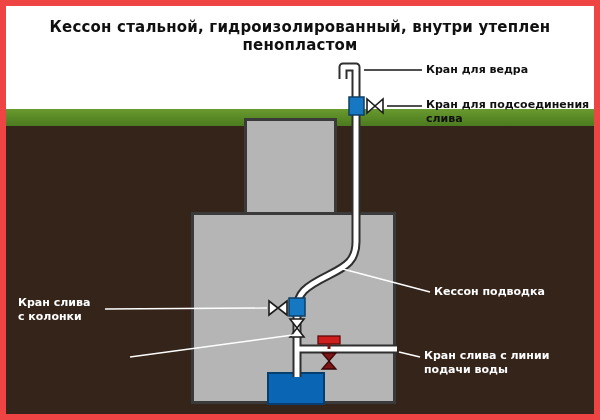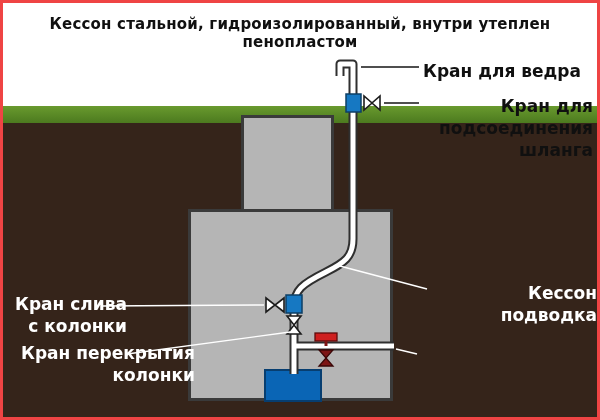--- a/index.html
+++ b/index.html
@@ -1,18 +1,18 @@
 <!DOCTYPE html>
 <html style="--sky: #ffffff; --grass: #4c7a1f; --grass-light: #699a2e; --soil: #35241a; --caisson: #b5b5b5; --caisson-border: #3a3a3a; --pipe-outline: #2f2f2f; --pipe-fill: #ffffff; --valve-blue: #1678c2; --pump-blue: #0a65b5; --valve-red: #cf1f1f; --valve-red-dark: #7d1515;"><head>
 <meta charset="utf-8">
 <style>
   html,body{margin:0;padding:0;background:#fff;}
   .scene{
     position:relative;width:600px;height:420px;overflow:hidden;
-    background:#fff;border:3px solid #ef4444;box-sizing:border-box;
+    background:#fff;border:6px solid #ef4444;box-sizing:border-box;
     font-family:"DejaVu Sans","Liberation Sans",sans-serif;
   }
   .layer{position:absolute;left:0;right:0;}
   .sky{top:0;height:103px;background:var(--sky,#ffffff);}
   .grass{top:103px;height:17px;background:linear-gradient(var(--grass-light,#699a2e),var(--grass,#4c7a1f));}
   .soil{top:120px;bottom:0;background:var(--soil,#35241a);}
   .title{
     position:absolute;top:12px;left:0;width:100%;text-align:center;
     font-size:15px;font-weight:bold;color:#101010;letter-spacing:.2px;
   }
@@ -22,21 +22,21 @@
   svg.overlay{position:absolute;top:0;left:0;}
   .pipe-outer{fill:none;stroke:var(--pipe-outline,#2f2f2f);stroke-width:9;stroke-linejoin:round;stroke-linecap:butt;}
   .pipe-inner{fill:none;stroke:var(--pipe-fill,#ffffff);stroke-width:5;stroke-linejoin:round;stroke-linecap:butt;}
   .valve-white{fill:#ffffff;stroke:#1d1d1d;stroke-width:1.6;}
   .valve-blue{fill:var(--valve-blue,#1678c2);stroke:#0c3f66;stroke-width:1.5;}
   .valve-red{fill:var(--valve-red,#cf1f1f);stroke:#5f0d0d;stroke-width:1.3;}
   .valve-red-dark{fill:var(--valve-red-dark,#7d1515);stroke:#3a0707;stroke-width:1.3;}
   .pump{fill:var(--pump-blue,#0a65b5);stroke:#073e70;stroke-width:2;}
   .leader-dark{stroke:#141414;stroke-width:1.4;}
   .leader-light{stroke:#ffffff;stroke-width:1.4;}
-  .label{position:absolute;font-size:17px;font-weight:bold;line-height:1.3;white-space:pre-line;text-align:right;}
+  .label{position:absolute;font-size:11px;font-weight:bold;line-height:1.3;white-space:pre-line;}
   .label.dark{color:#101010;}
   .label.light{color:#ffffff;}
 </style>
 </head>
 <body>
 
 <div class="scene">
 
   <div class="layer sky"></div>
   <div class="layer grass"></div>
@@ -76,19 +76,19 @@
     <line class="leader-dark" x1="416" y1="64" x2="358" y2="64"></line>
     <line class="leader-dark" x1="416" y1="100" x2="381" y2="100"></line>
     <line class="leader-light" x1="424" y1="286" x2="333" y2="262"></line>
     <line class="leader-light" x1="414" y1="351" x2="393" y2="346"></line>
     <line class="leader-light" x1="99" y1="303" x2="261" y2="302"></line>
     <line class="leader-light" x1="124" y1="351" x2="287" y2="329"></line>
   </svg>
 
   <div class="label dark" style="left:420px;top:57px;">Кран для ведра</div>
   <div class="label dark" style="left:420px;top:92px;width:170px;">Кран для подсоединения
-шланга</div>
+слива</div>
   <div class="label light" style="left:428px;top:279px;">Кессон подводка</div>
+  <div class="label light" style="left:418px;top:343px;width:160px;">Кран слива с линии
+подачи воды</div>
   <div class="label light" style="left:12px;top:290px;">Кран слива
 с колонки</div>
-  <div class="label light" style="left:18px;top:339px;">Кран перекрытия
-колонки</div>
 </div>
 
 </body></html>

